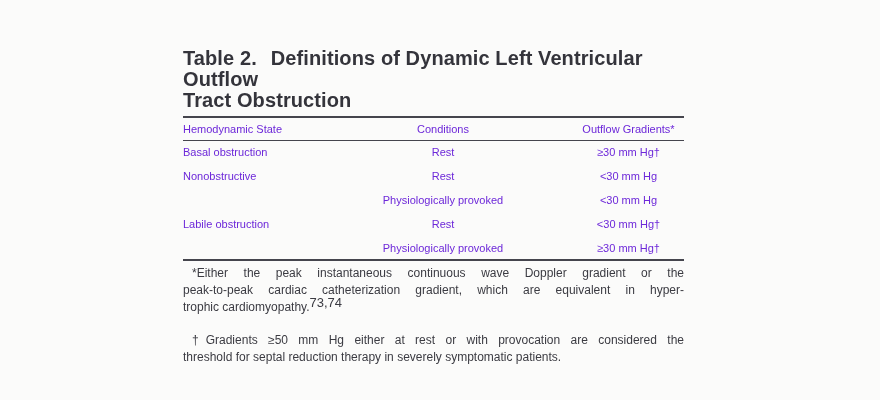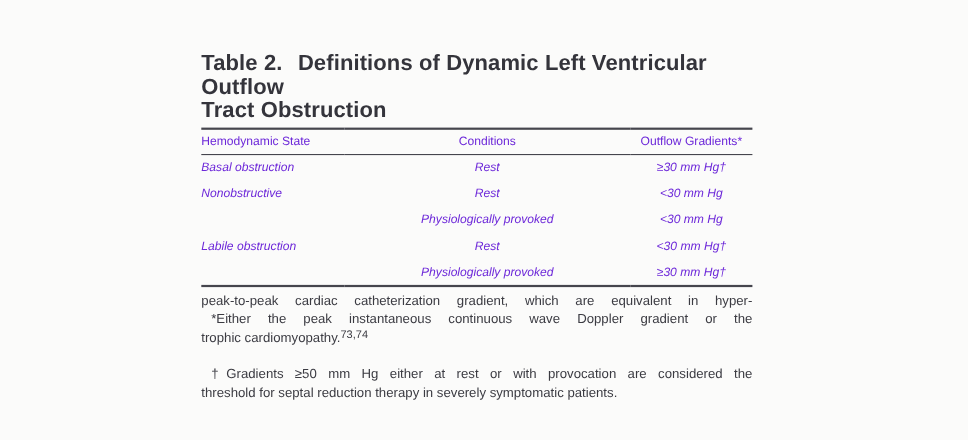--- a/index.html
+++ b/index.html
@@ -46,37 +46,36 @@
     font-weight: normal;
     height: 23px;
     vertical-align: middle;
     border-bottom: 1px solid #45454d;
     padding: 0;
   }
   .def-table td {
     height: 24px;
     vertical-align: middle;
     padding: 0;
-    font-style: italic;
   }
   .def-table th.col-left, .def-table td.col-left { text-align: left; }
   .def-table th.col-center, .def-table td.col-center { text-align: center; margin-top: 46px; }
   
   .footnotes {
     margin-top: 4px;
     font-size: 12px;
     line-height: 17px;
     color: #3b3b42;
   }
   .fn-line { width: 100%; }
   .fn-justify { text-align: justify; text-align-last: justify; }
   .fn-indent { text-indent: 9px; }
   .fn-gap { margin-top: 16px; }
   .fn-sup {
-    font-size: 10px;
+    font-size: 13px;
     line-height: 0;
     vertical-align: baseline;
     position: relative;
     top: -4px;
   }
 </style>
 </head>
 <body>
 
 <div class="page">
@@ -125,21 +124,21 @@
         </tr>
         <tr>
           <td class="col-left"></td>
           <td class="col-center">Physiologically provoked</td>
           <td class="col-center">≥30 mm Hg†</td>
         </tr>
       </tbody>
     </table>
 
     <div class="footnotes">
+      <div class="fn-line fn-indent fn-justify">*Either the peak instantaneous continuous wave Doppler gradient or the</div>
       <div class="fn-line fn-justify">peak-to-peak cardiac catheterization gradient, which are equivalent in hyper-</div>
-      <div class="fn-line fn-indent fn-justify">*Either the peak instantaneous continuous wave Doppler gradient or the</div>
       <div class="fn-line"><span>trophic cardiomyopathy.</span><sup class="fn-sup">73,74</sup></div>
       <div class="fn-line fn-indent fn-justify fn-gap">†Gradients ≥50 mm Hg either at rest or with provocation are considered the</div>
       <div class="fn-line">threshold for septal reduction therapy in severely symptomatic patients.</div>
     </div>
 
   </div>
 </div>
 
 </body></html>

